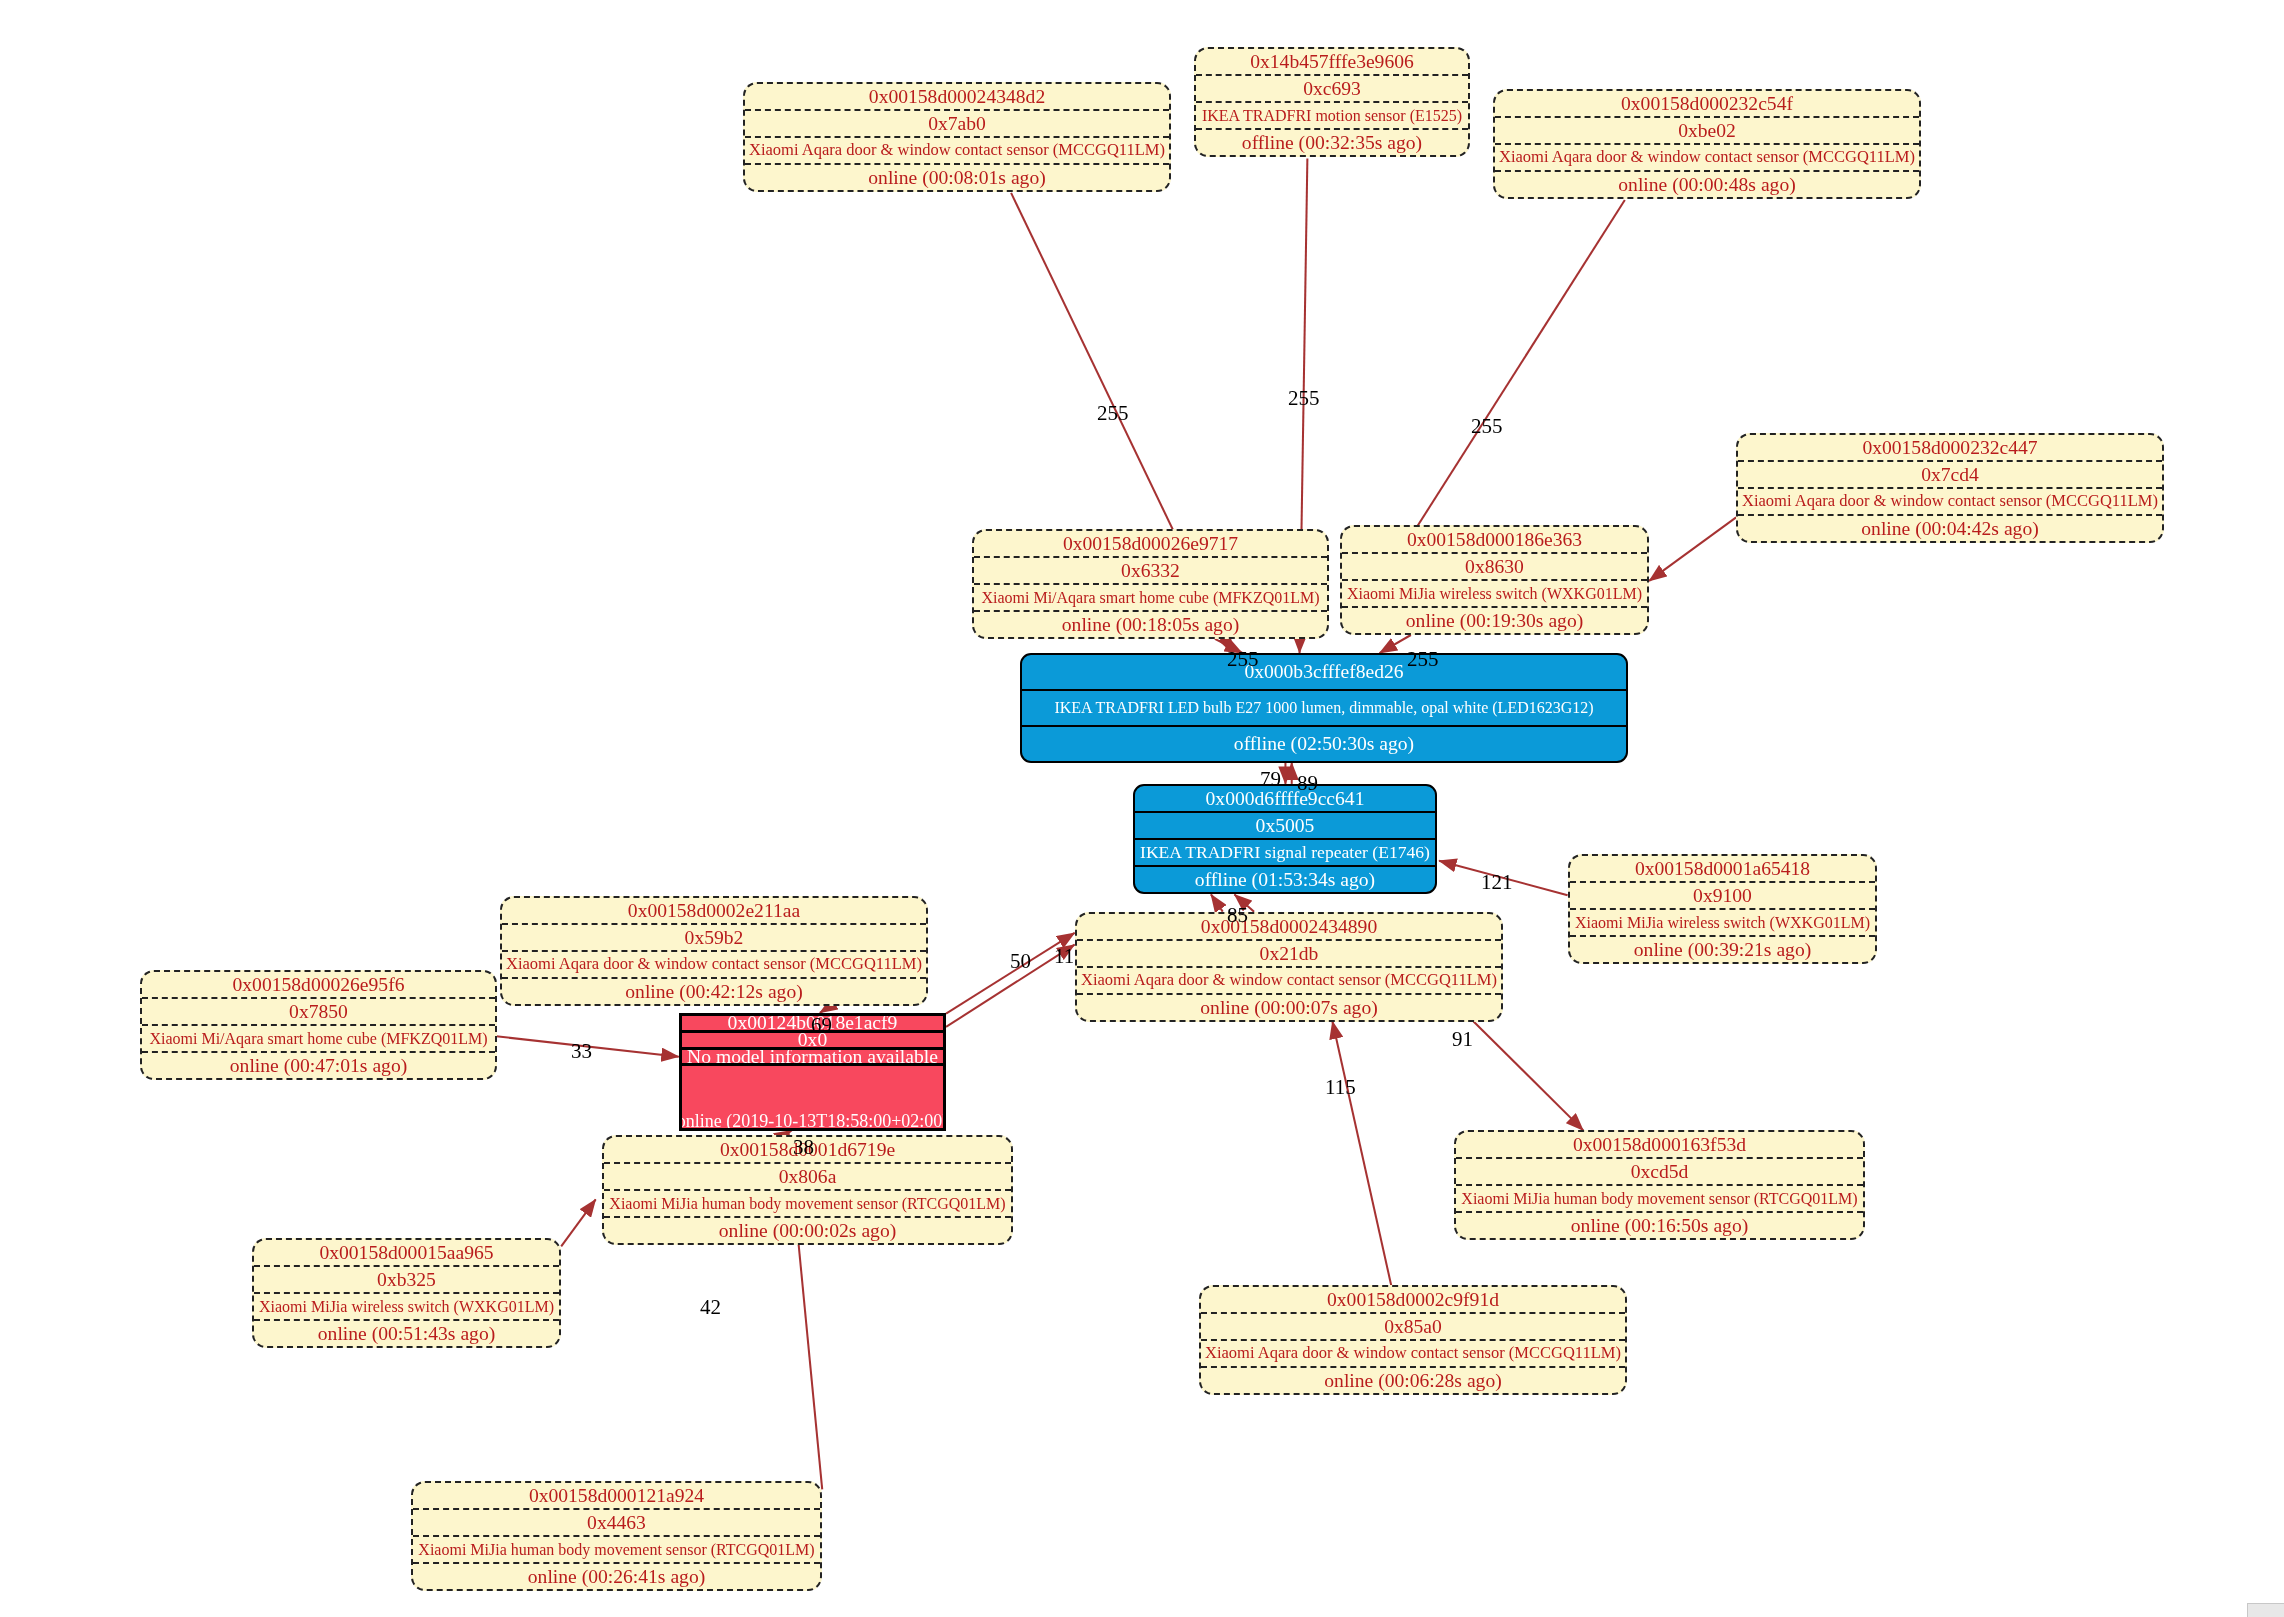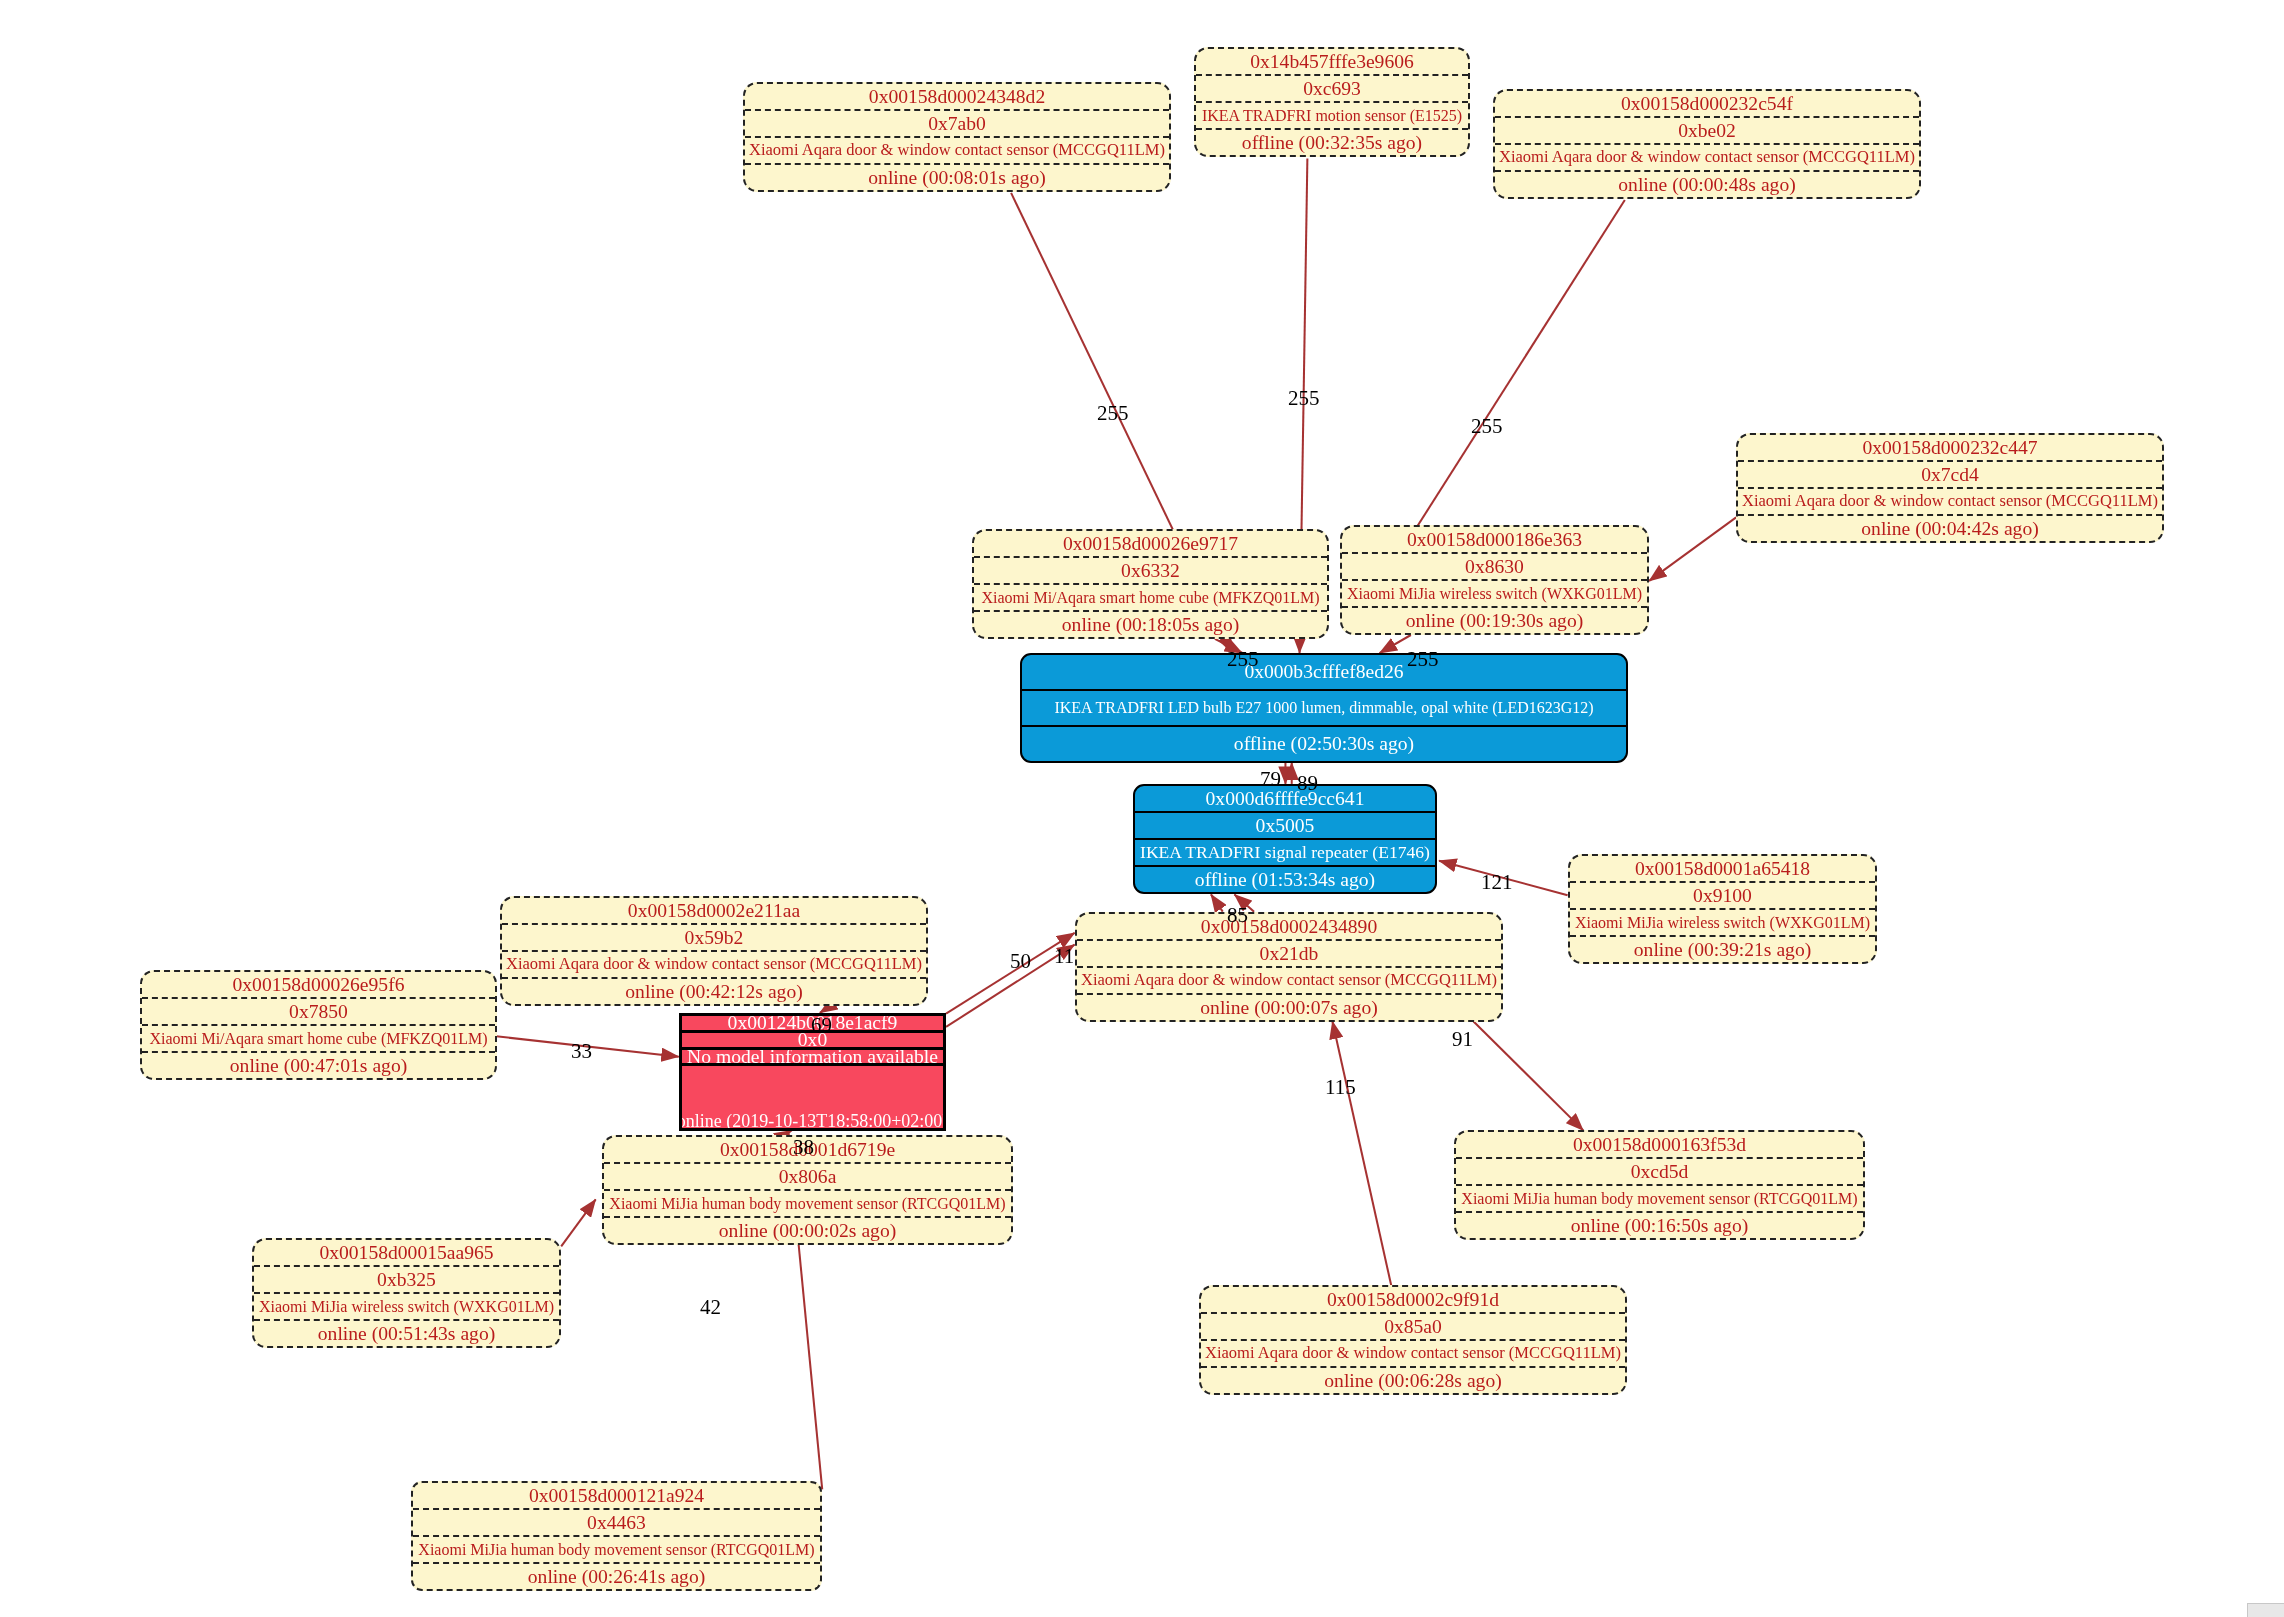--- a/index.html
+++ b/index.html
@@ -231,21 +231,21 @@
         <div class="row">0xb325</div>
         <div class="row" style="font-size: 16px;">Xiaomi MiJia wireless switch (WXKG01LM)</div>
         <div class="row">online (00:51:43s ago)</div>
       </div>
       <div class="node enddevice" style="left: 1199px; top: 1285px; width: 428px; height: 110px;">
         <div class="row">0x00158d0002c9f91d</div>
         <div class="row">0x85a0</div>
         <div class="row" style="font-size: 16.5px;">Xiaomi Aqara door &amp; window contact sensor (MCCGQ11LM)</div>
         <div class="row">online (00:06:28s ago)</div>
       </div>
-      <div class="node enddevice" style="left: 411px; top: 1481px; width: 411px; height: 110px; border-radius: 11px;">
+      <div class="node enddevice" style="left: 411px; top: 1481px; width: 411px; height: 110px;">
         <div class="row">0x00158d000121a924</div>
         <div class="row">0x4463</div>
         <div class="row" style="font-size: 16px;">Xiaomi MiJia human body movement sensor (RTCGQ01LM)</div>
         <div class="row">online (00:26:41s ago)</div>
       </div>
     </div>
   <div id="labels-group">
       <div class="edge-label" style="left: 1097px; top: 401px;">255</div>
       <div class="edge-label" style="left: 1288px; top: 386px;">255</div>
       <div class="edge-label" style="left: 1471px; top: 414px;">255</div>

